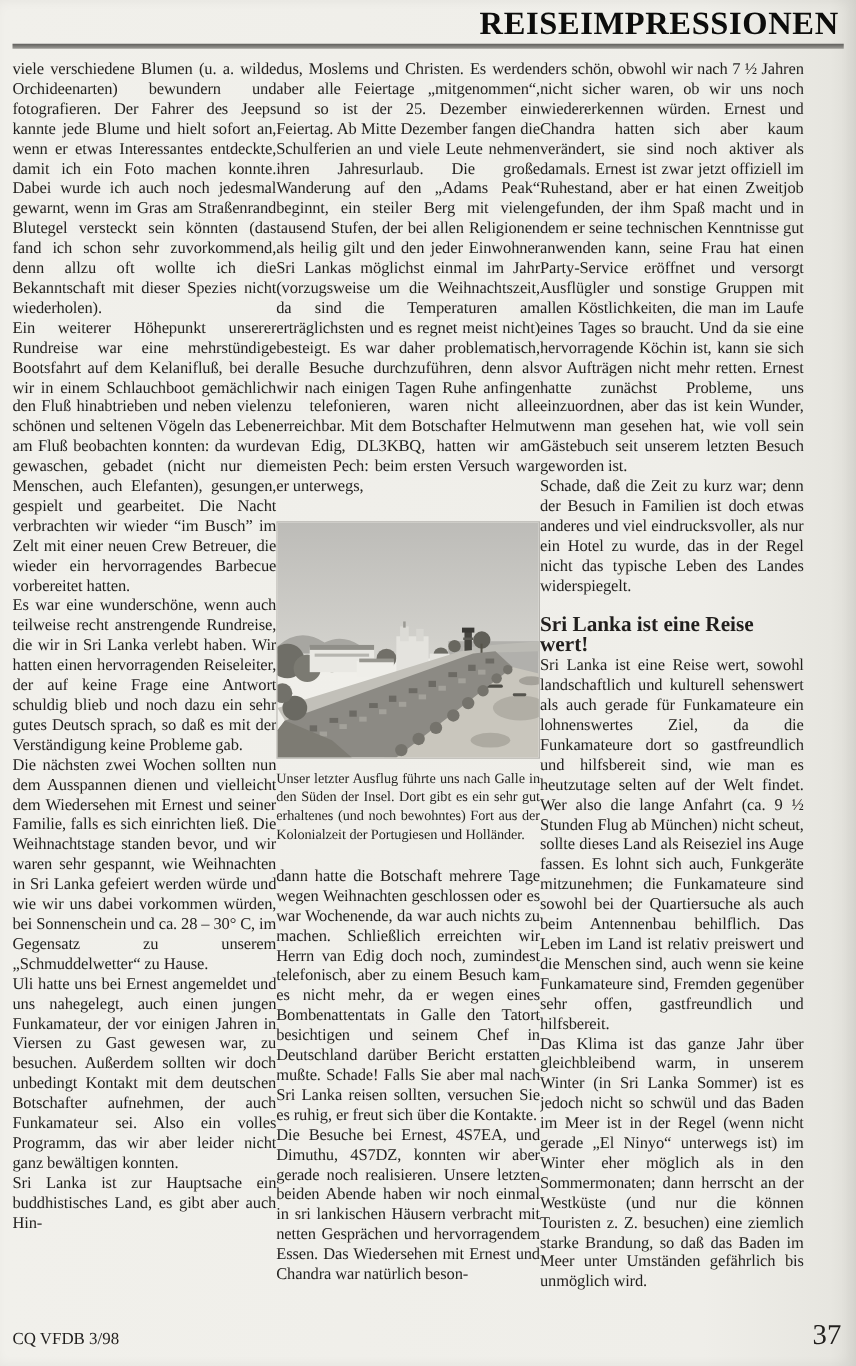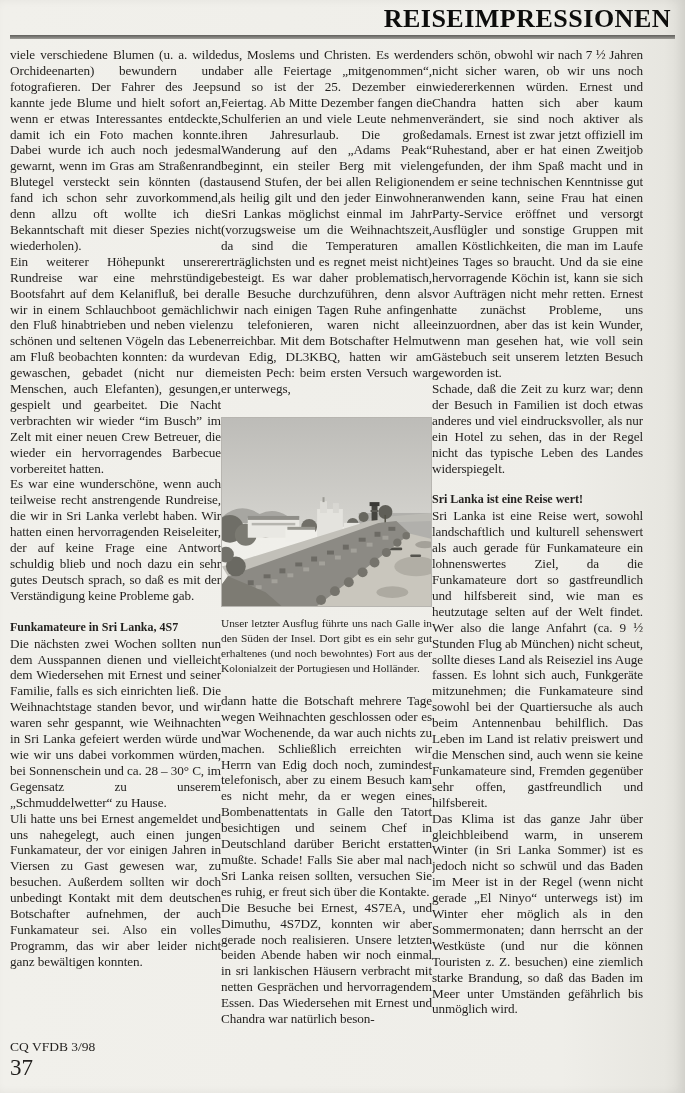--- a/index.html
+++ b/index.html
@@ -31,62 +31,62 @@
     width:211px; flex:0 0 211px;
     overflow:hidden;
     text-align:justify;
     font-size:13.2px;
     line-height:15.9px;
     letter-spacing:-0.1px;
     hyphens:auto;
   }
   .col p { margin:0; }
   .col h2 {
-    font-size:12px;
+    font-size:17px;
     font-weight:bold;
     margin:16px 0 0 0;
     text-align:left;
     letter-spacing:0;
   }
   figure { margin:20px 0 17px 0; }
   figure svg { display:block; width:211px; height:190px; border:1px solid #b7b5b0; box-sizing:border-box; }
   figcaption {
     margin-top:9px;
     font-size:11.4px;
     line-height:15px;
     letter-spacing:-0.05px;
     text-align:justify;
     color:#262421;
   }
   footer {
     position:absolute; left:10px; right:12px; bottom:12px;
-    display:flex; justify-content:space-between; align-items:baseline;flex-direction:column;
+    display:flex; justify-content:space-between; align-items:baseline;
   }
   .journal { font-size:13.5px; }
   .pagenum { font-size:23px; }
 </style>
 </head>
 <body>
 
 <div class="page">
 
   <header>
     <h1 class="title">REISEIMPRESSIONEN</h1>
     <div class="rule"></div>
   </header>
 
   <main class="cols">
 
     <section class="col">
       <p>viele verschiedene Blumen (u. a. wilde Orchideenarten) bewundern und fotografieren. Der Fahrer des Jeeps kannte jede Blume und hielt sofort an, wenn er etwas Interessantes entdeckte, damit ich ein Foto machen konnte. Dabei wurde ich auch noch jedesmal gewarnt, wenn im Gras am Straßenrand Blutegel versteckt sein könnten (das fand ich schon sehr zuvorkommend, denn allzu oft wollte ich die Bekanntschaft mit dieser Spezies nicht wiederholen).</p>
       <p>Ein weiterer Höhepunkt unserer Rundreise war eine mehrstündige Bootsfahrt auf dem Kelanifluß, bei der wir in einem Schlauchboot gemächlich den Fluß hinabtrieben und neben vielen schönen und seltenen Vögeln das Leben am Fluß beobachten konnten: da wurde gewaschen, gebadet (nicht nur die Menschen, auch Elefanten), gesungen, gespielt und gearbeitet. Die Nacht verbrachten wir wieder “im Busch” im Zelt mit einer neuen Crew Betreuer, die wieder ein hervorragendes Barbecue vorbereitet hatten.</p>
       <p>Es war eine wunderschöne, wenn auch teilweise recht anstrengende Rundreise, die wir in Sri Lanka verlebt haben. Wir hatten einen hervorragenden Reiseleiter, der auf keine Frage eine Antwort schuldig blieb und noch dazu ein sehr gutes Deutsch sprach, so daß es mit der Verständigung keine Probleme gab.</p>
-      <h2>Funkamateure in Sri Lanka, 4S7</h2>
       <p>Die nächsten zwei Wochen sollten nun dem Ausspannen dienen und vielleicht dem Wiedersehen mit Ernest und seiner Familie, falls es sich einrichten ließ. Die Weihnachtstage standen bevor, und wir waren sehr gespannt, wie Weihnachten in Sri Lanka gefeiert werden würde und wie wir uns dabei vorkommen würden, bei Sonnenschein und ca. 28 – 30° C, im Gegensatz zu unserem „Schmuddelwetter“ zu Hause.</p>
       <p>Uli hatte uns bei Ernest angemeldet und uns nahegelegt, auch einen jungen Funkamateur, der vor einigen Jahren in Viersen zu Gast gewesen war, zu besuchen. Außerdem sollten wir doch unbedingt Kontakt mit dem deutschen Botschafter aufnehmen, der auch Funkamateur sei. Also ein volles Programm, das wir aber leider nicht ganz bewältigen konnten.</p>
+      <p>Sri Lanka ist zur Hauptsache ein buddhistisches Land, es gibt aber auch Hin-</p>
     </section>
 
     <section class="col">
       <p>dus, Moslems und Christen. Es werden aber alle Feiertage „mitgenommen“, und so ist der 25. Dezember ein Feiertag. Ab Mitte Dezember fangen die Schulferien an und viele Leute nehmen ihren Jahresurlaub. Die große Wanderung auf den „Adams Peak“ beginnt, ein steiler Berg mit vielen tausend Stufen, der bei allen Religionen als heilig gilt und den jeder Einwohner Sri Lankas möglichst einmal im Jahr (vorzugsweise um die Weihnachtszeit, da sind die Temperaturen am erträglichsten und es regnet meist nicht) besteigt. Es war daher problematisch, alle Besuche durchzuführen, denn als wir nach einigen Tagen Ruhe anfingen zu telefonieren, waren nicht alle erreichbar. Mit dem Botschafter Helmut van Edig, DL3KBQ, hatten wir am meisten Pech: beim ersten Versuch war er unterwegs,</p>
 
       <figure>
         <svg viewBox="0 0 211 190" preserveAspectRatio="none" role="img">
           <defs>
             <linearGradient id="sky" x1="0" y1="0" x2="0" y2="1">
               <stop offset="0" stop-color="#bdbcb8"></stop>
@@ -189,21 +189,21 @@
         </svg>
         <figcaption>Unser letzter Ausflug führte uns nach Galle in den Süden der Insel. Dort gibt es ein sehr gut erhaltenes (und noch bewohntes) Fort aus der Kolonialzeit der Portugiesen und Holländer.</figcaption>
       </figure>
 
       <p>dann hatte die Botschaft mehrere Tage wegen Weihnachten geschlossen oder es war Wochenende, da war auch nichts zu machen. Schließlich erreichten wir Herrn van Edig doch noch, zumindest telefonisch, aber zu einem Besuch kam es nicht mehr, da er wegen eines Bombenattentats in Galle den Tatort besichtigen und seinem Chef in Deutschland darüber Bericht erstatten mußte. Schade! Falls Sie aber mal nach Sri Lanka reisen sollten, versuchen Sie es ruhig, er freut sich über die Kontakte.</p>
       <p>Die Besuche bei Ernest, 4S7EA, und Dimuthu, 4S7DZ, konnten wir aber gerade noch realisieren. Unsere letzten beiden Abende haben wir noch einmal in sri lankischen Häusern verbracht mit netten Gesprächen und hervorragendem Essen. Das Wiedersehen mit Ernest und Chandra war natürlich beson-</p>
     </section>
 
     <section class="col">
       <p>ders schön, obwohl wir nach 7 ½ Jahren nicht sicher waren, ob wir uns noch wiedererkennen würden. Ernest und Chandra hatten sich aber kaum verändert, sie sind noch aktiver als damals. Ernest ist zwar jetzt offiziell im Ruhestand, aber er hat einen Zweitjob gefunden, der ihm Spaß macht und in dem er seine technischen Kenntnisse gut anwenden kann, seine Frau hat einen Party-Service eröffnet und versorgt Ausflügler und sonstige Gruppen mit allen Köstlichkeiten, die man im Laufe eines Tages so braucht. Und da sie eine hervorragende Köchin ist, kann sie sich vor Aufträgen nicht mehr retten. Ernest hatte zunächst Probleme, uns einzuordnen, aber das ist kein Wunder, wenn man gesehen hat, wie voll sein Gästebuch seit unserem letzten Besuch geworden ist.</p>
-      <p>Schade, daß die Zeit zu kurz war; denn der Besuch in Familien ist doch etwas anderes und viel eindrucksvoller, als nur ein Hotel zu sehen, das in der Regel nicht das typische Leben des Landes widerspiegelt.</p>
+      <p>Schade, daß die Zeit zu kurz war; denn der Besuch in Familien ist doch etwas anderes und viel eindrucksvoller, als nur ein Hotel zu wurde, das in der Regel nicht das typische Leben des Landes widerspiegelt.</p>
       <h2>Sri Lanka ist eine Reise wert!</h2>
       <p>Sri Lanka ist eine Reise wert, sowohl landschaftlich und kulturell sehenswert als auch gerade für Funkamateure ein lohnenswertes Ziel, da die Funkamateure dort so gastfreundlich und hilfsbereit sind, wie man es heutzutage selten auf der Welt findet. Wer also die lange Anfahrt (ca. 9 ½ Stunden Flug ab München) nicht scheut, sollte dieses Land als Reiseziel ins Auge fassen. Es lohnt sich auch, Funkgeräte mitzunehmen; die Funkamateure sind sowohl bei der Quartiersuche als auch beim Antennenbau behilflich. Das Leben im Land ist relativ preiswert und die Menschen sind, auch wenn sie keine Funkamateure sind, Fremden gegenüber sehr offen, gastfreundlich und hilfsbereit.</p>
       <p>Das Klima ist das ganze Jahr über gleichbleibend warm, in unserem Winter (in Sri Lanka Sommer) ist es jedoch nicht so schwül und das Baden im Meer ist in der Regel (wenn nicht gerade „El Ninyo“ unterwegs ist) im Winter eher möglich als in den Sommermonaten; dann herrscht an der Westküste (und nur die können Touristen z. Z. besuchen) eine ziemlich starke Brandung, so daß das Baden im Meer unter Umständen gefährlich bis unmöglich wird.</p>
     </section>
 
   </main>
 
   <footer>
     <span class="journal">CQ VFDB 3/98</span>
     <span class="pagenum">37</span>

